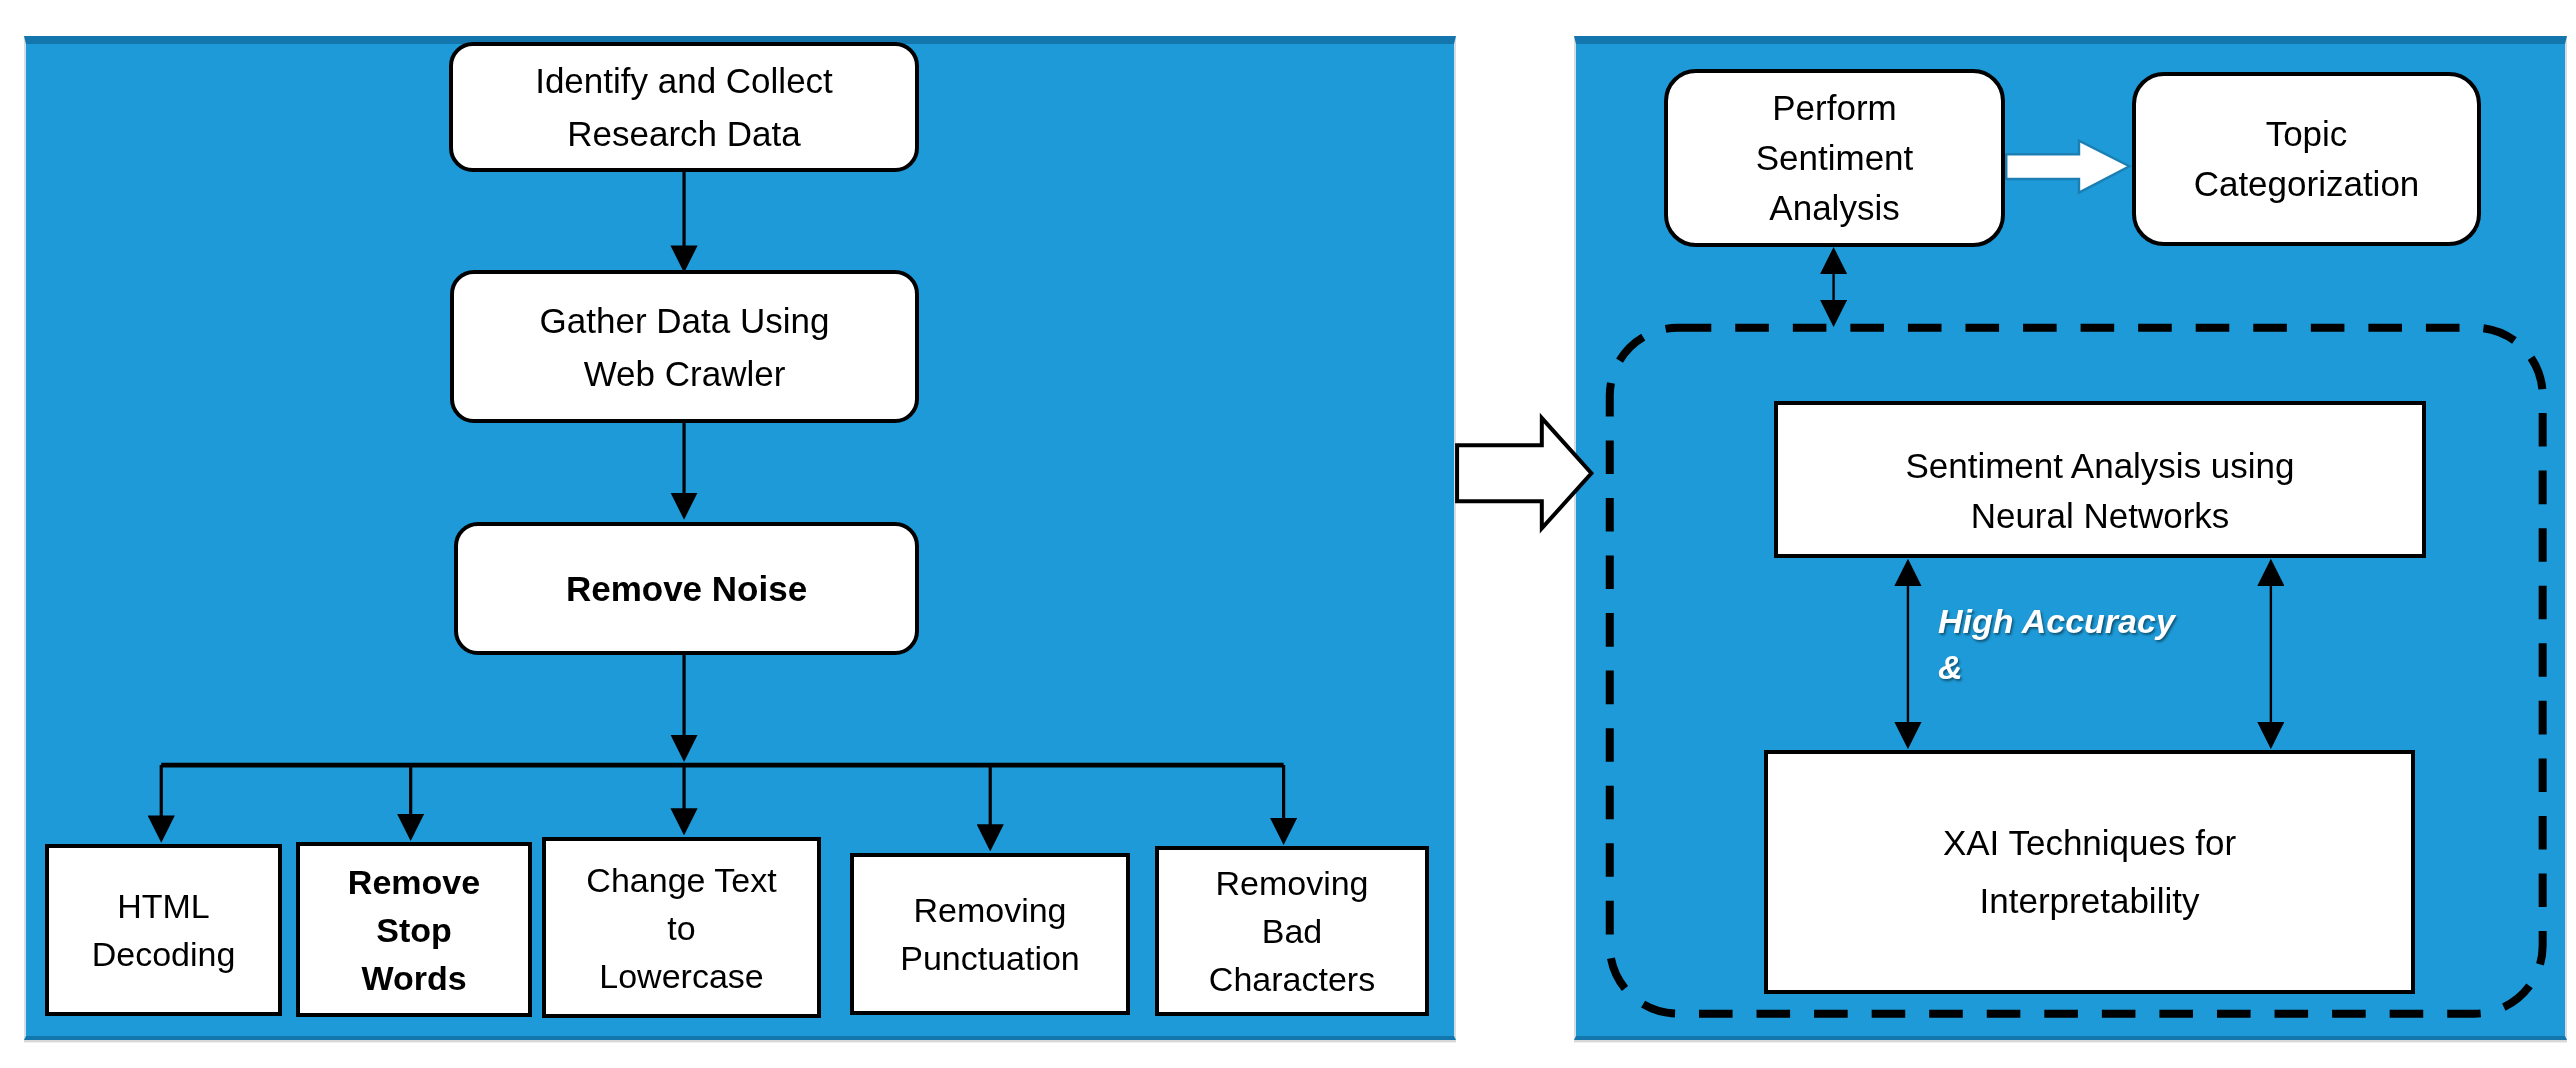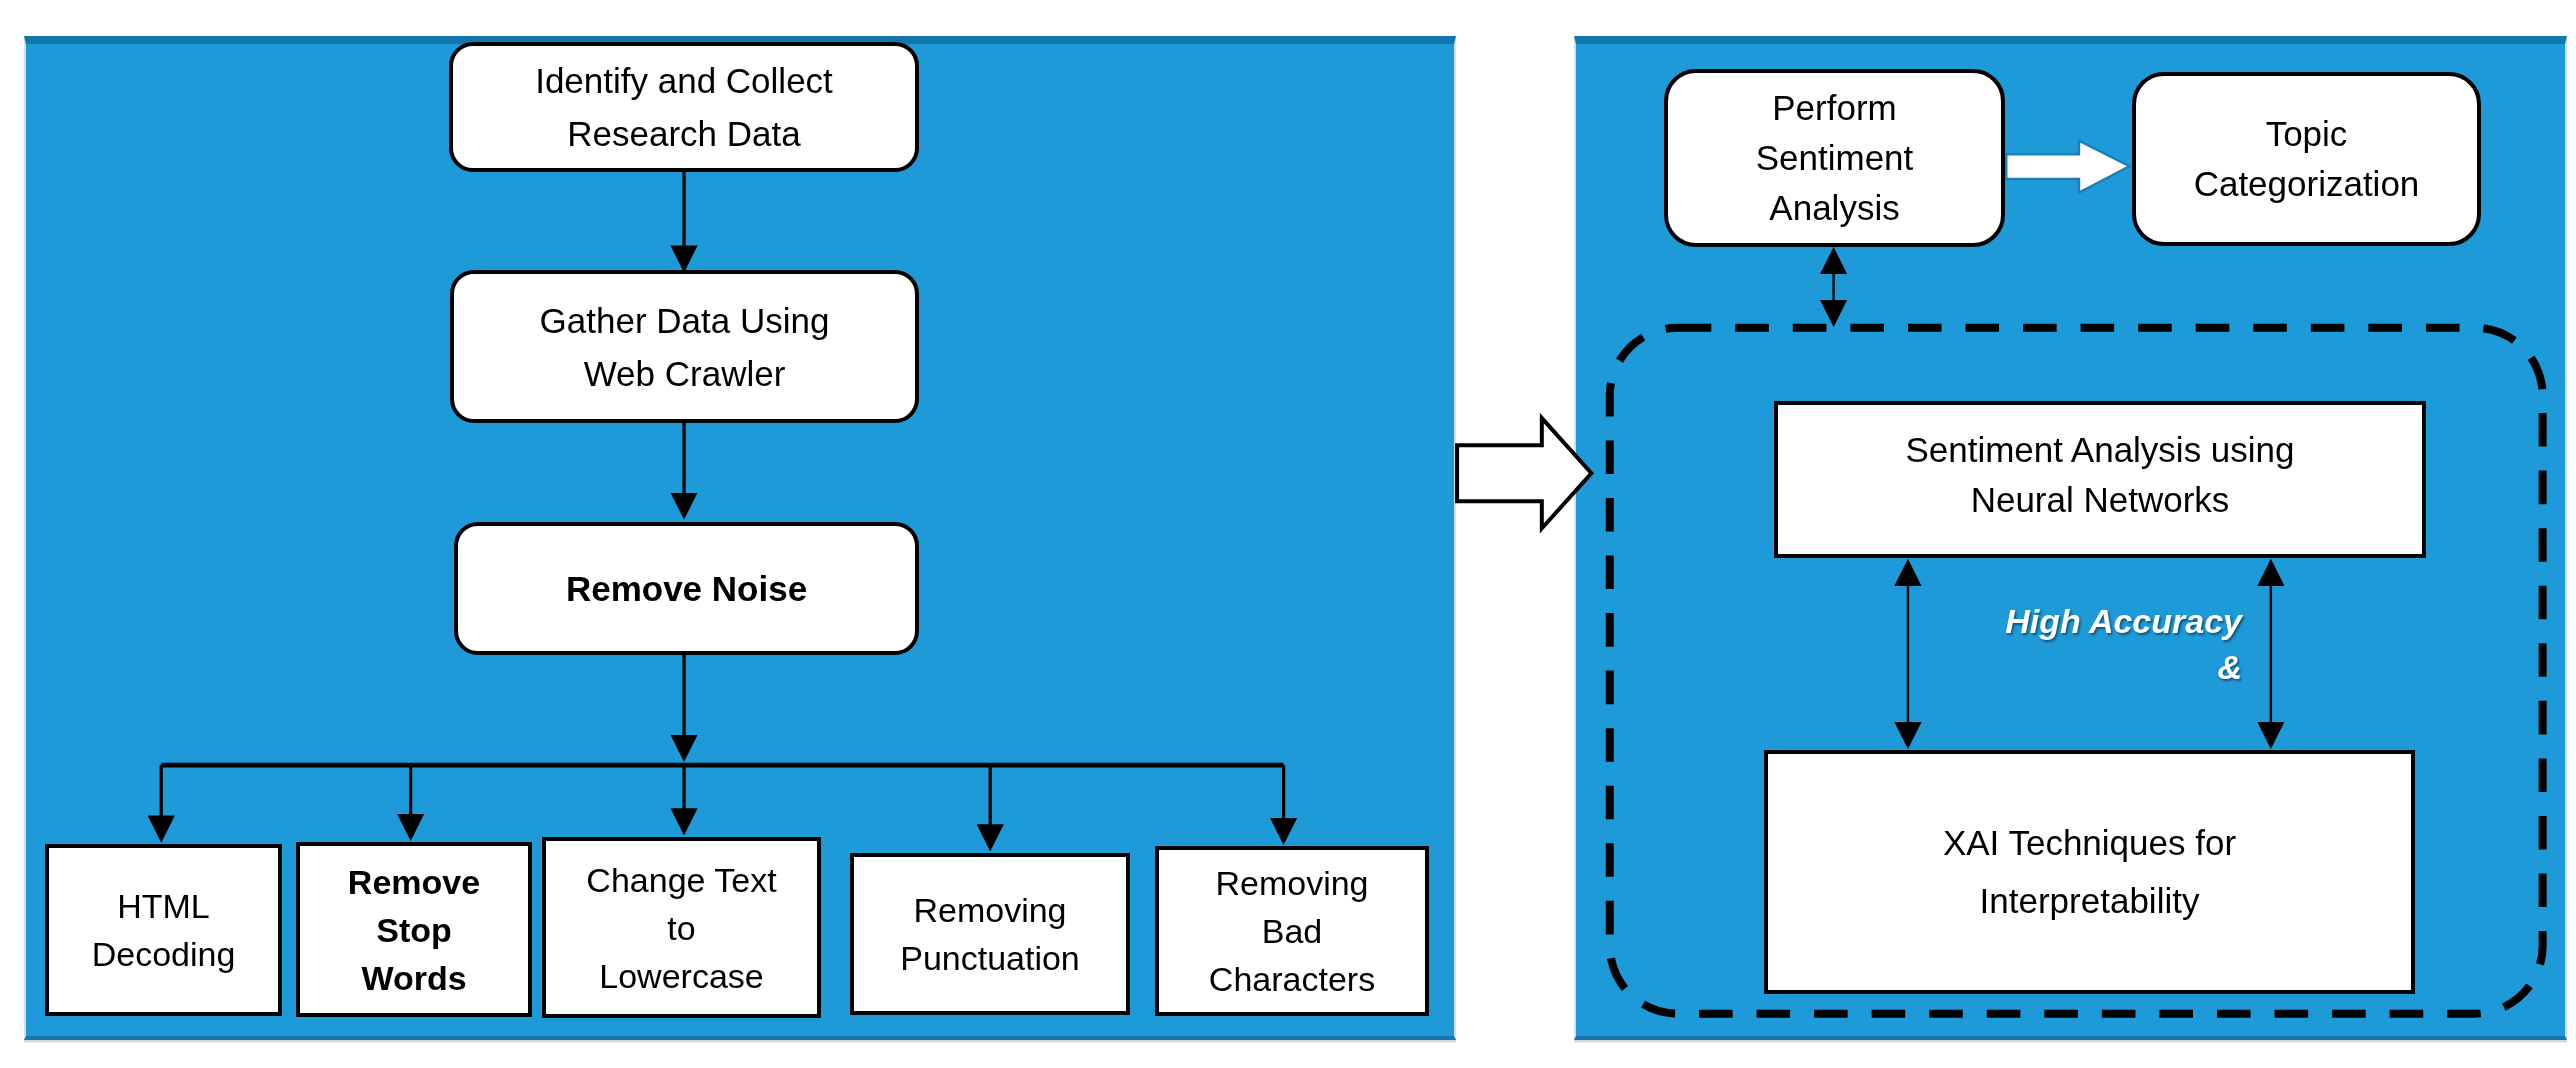--- a/index.html
+++ b/index.html
@@ -18,23 +18,23 @@
     position:absolute;background:#ffffff;border:4px solid #000;
     display:flex;flex-direction:column;justify-content:center;align-items:center;
     text-align:center;z-index:3;box-sizing:border-box;
   }
   .rounded{border-radius:24px;text-align:right;}
   .rounded-lg{border-radius:32px;}
   .fs-main{font-size:35px;line-height:53px;}
   .fs-leaf{font-size:34px;line-height:48px;}
   .fs-right{font-size:35px;line-height:50px;}
   .ln{display:block;white-space:nowrap;}
-  .top-align{justify-content:flex-start;padding-top:20px;}
+  .top-align{justify-content:flex-start;padding-top:36px;}
   .annotation{
-    position:absolute;z-index:3;text-align:right;color:#fff;
+    position:absolute;z-index:3;text-align:left;color:#fff;
     font-size:34px;line-height:46px;font-weight:bold;font-style:italic;
     text-shadow:1.6px 2.4px 2.4px rgba(0,0,0,0.45);
   }
   svg.overlay{position:absolute;left:0;top:0;z-index:2;}
 </style>
 </head>
 <body>
 
 <div class="panel" style="left:24px;top:36px;width:1428px;height:992px;"></div>
 <div class="panel" style="left:1574px;top:36px;width:989px;height:992px;"></div>

